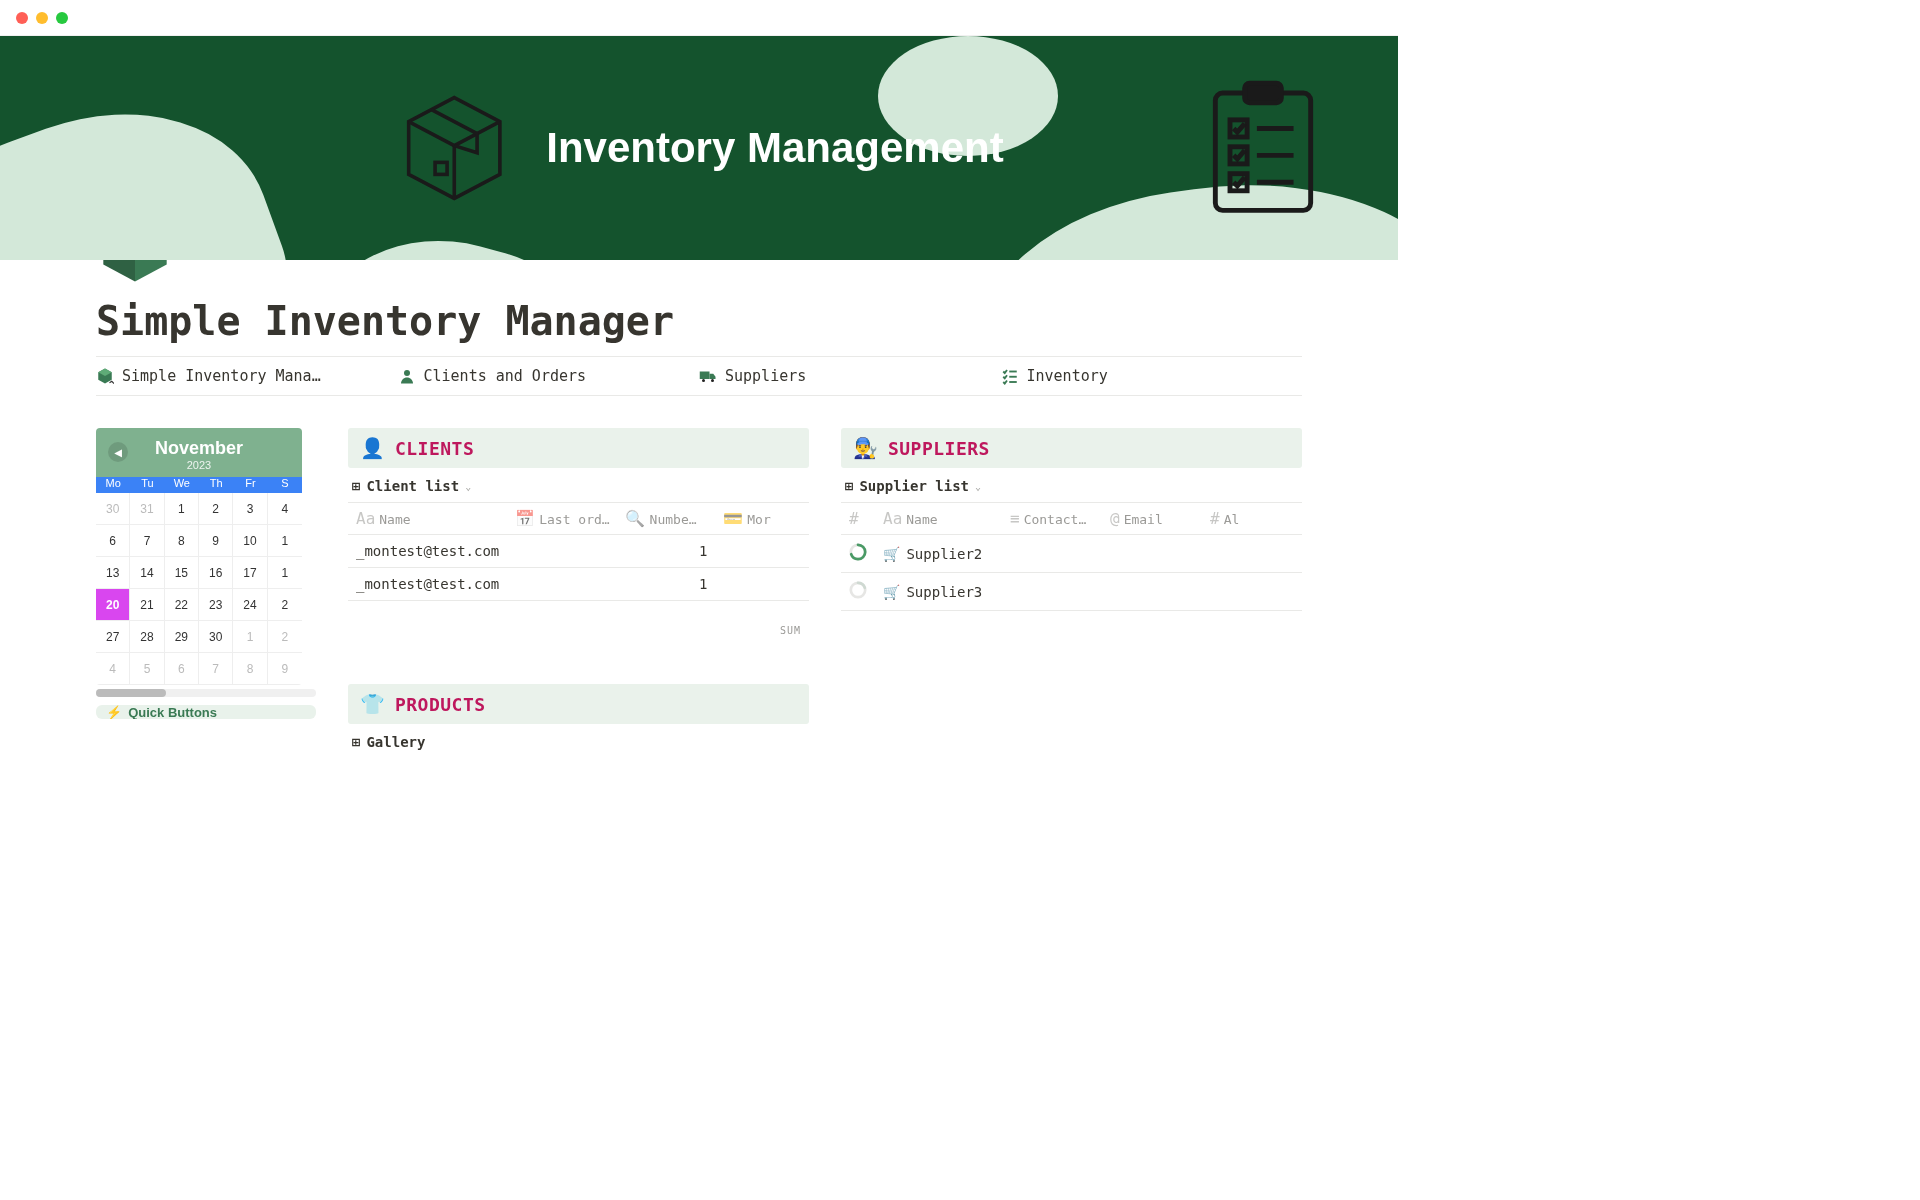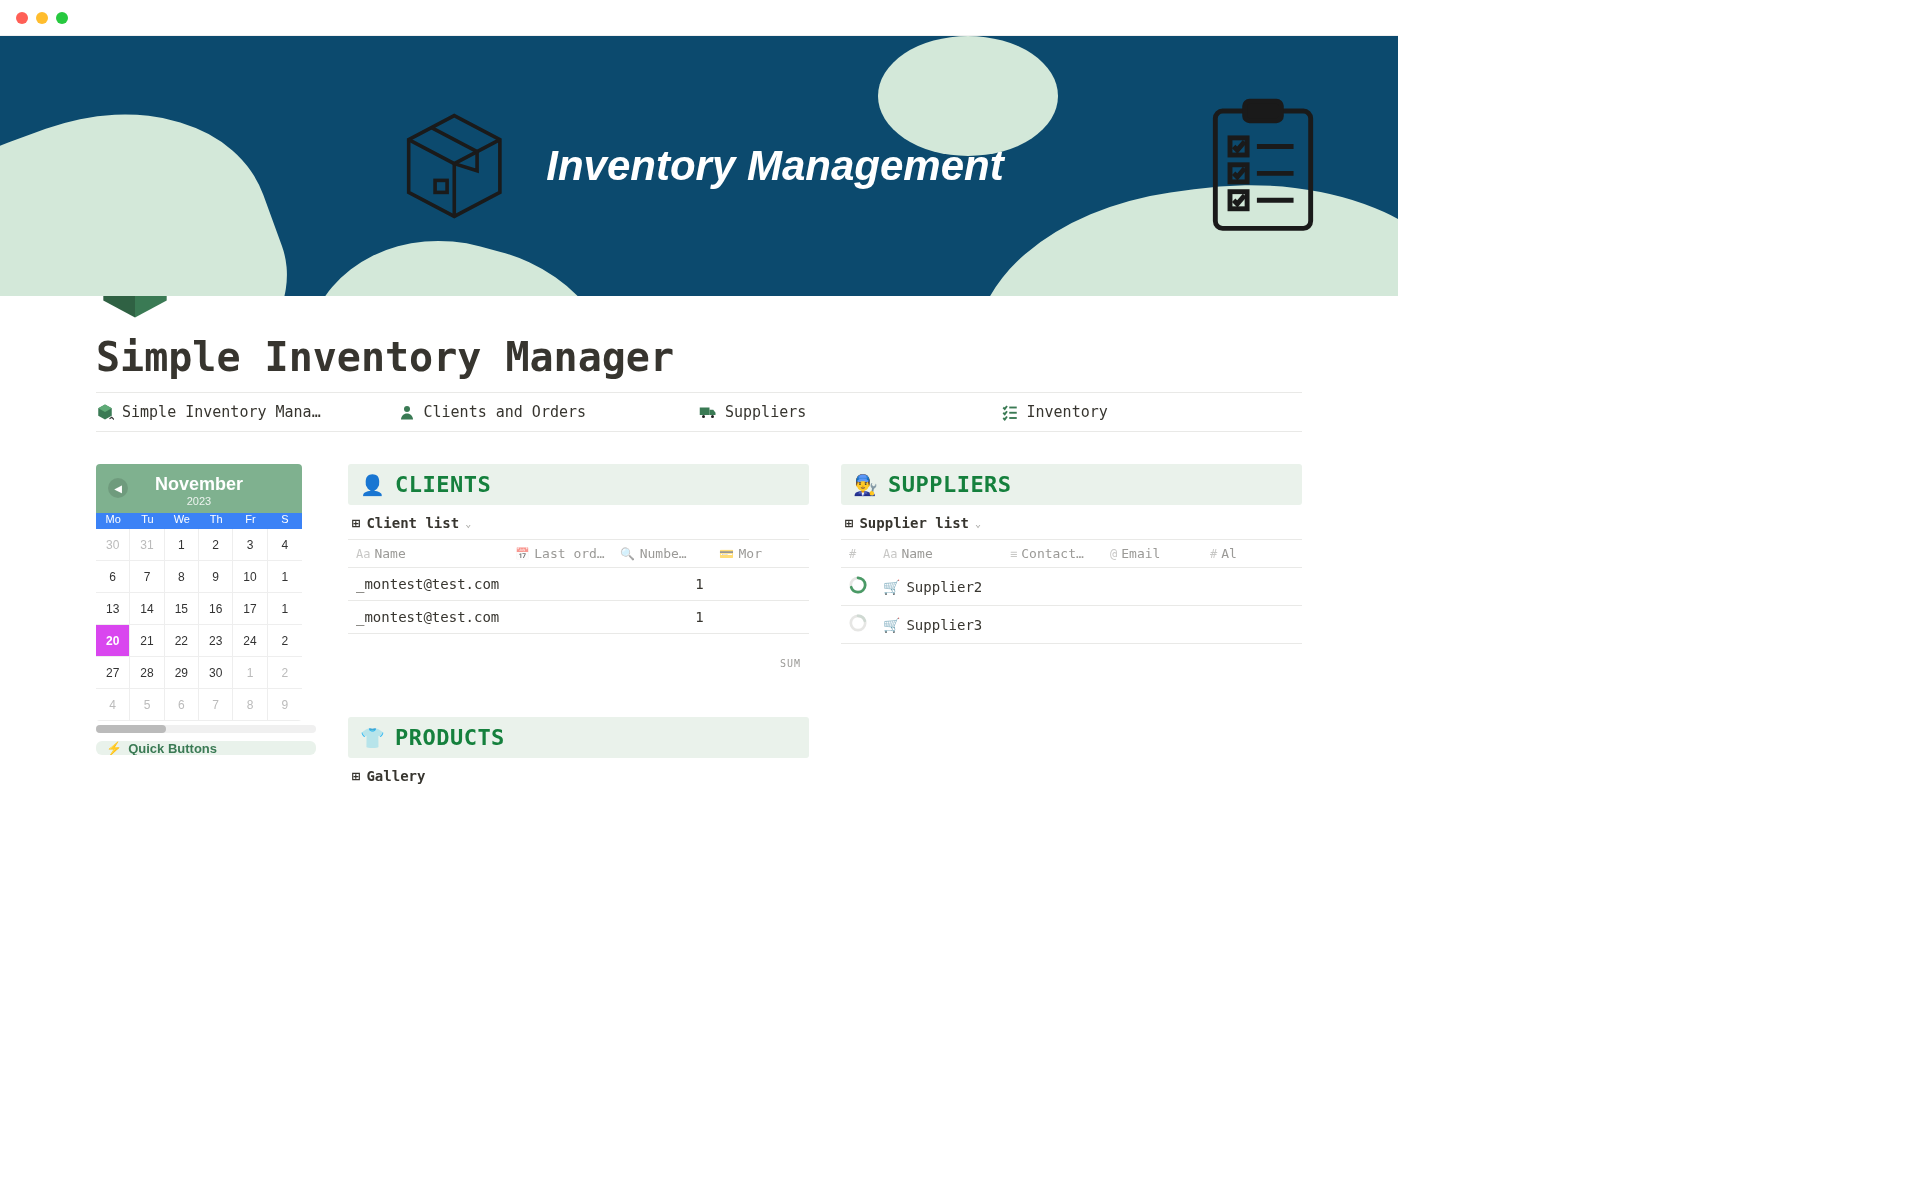--- a/index.html
+++ b/index.html
@@ -7,21 +7,21 @@
 
 .window { width: 1398px; background: #fff; }
 
 .titlebar { height: 36px; display: flex; align-items: center; padding: 0 16px; background: #fff; border-bottom: 1px solid #f0f0f0; }
 .traffic-lights { display: flex; gap: 8px; }
 .tl { width: 12px; height: 12px; border-radius: 50%; }
 .tl.red { background: #ff5f56; }
 .tl.yellow { background: #ffbd2e; }
 .tl.green { background: #27c93f; }
 
-.cover { position: relative; height: 260px; background: #0c4a6e; overflow: hidden; font-style: italic; }
+.cover { position: relative; height: 224px; background: #14532d; overflow: hidden; }
 .blob { position: absolute; background: #d3e8d9; }
 .blob1 { width: 400px; height: 300px; border-radius: 50% 50% 40% 60%; left: -120px; top: 90px; transform: rotate(-20deg); }
 .blob2 { width: 320px; height: 280px; border-radius: 48% 52% 55% 45%; left: 300px; top: 210px; transform: rotate(15deg); }
 .blob3 { width: 500px; height: 320px; border-radius: 45% 55% 50% 50%; right: -80px; top: 150px; transform: rotate(-8deg); }
 .blob4 { width: 180px; height: 120px; border-radius: 50%; right: 340px; top: 0px; }
 .cover-text { position: absolute; top: 50%; left: 50%; transform: translate(-50%,-50%); display: flex; align-items: center; gap: 32px; }
 .cover-title { color: #fff; font-size: 42px; font-weight: 700; font-family: -apple-system, BlinkMacSystemFont, 'Segoe UI', sans-serif; }
 .box-icon { width: 120px; height: 120px; }
 .clipboard-icon { position: absolute; right: 80px; top: 50%; transform: translateY(-50%); width: 110px; height: 140px; }
 
@@ -51,27 +51,27 @@
 .cal-cell.dim { color: #bbb; }
 .cal-cell.today { background: #d946ef; color: #fff; font-weight: 600; }
 .cal-scroll { height: 8px; background: #f0f0f0; border-radius: 4px; margin-top: 4px; position: relative; }
 .cal-scroll-thumb { position: absolute; left: 0; width: 70px; height: 8px; background: #bbb; border-radius: 4px; }
 .quick-btn-peek { margin-top: 8px; background: #e9f2eb; color: #3a7a54; font-size: 13px; font-weight: 600; border-radius: 6px; padding: 6px 10px; display: flex; align-items: center; gap: 6px; overflow: hidden; max-height: 14px; font-family: -apple-system, sans-serif; }
 
 
 .db-block { }
 .db-title-row { background: #eaf2eb; padding: 8px 12px; display: flex; align-items: center; gap: 10px; border-radius: 3px; }
 .db-emoji { font-size: 20px; }
-.db-title { color: #15803d; font-size: 22px; font-weight: 700; letter-spacing: 0.5px; }
+.db-title { color: #be185d; font-size: 18px; font-weight: 700; letter-spacing: 0.5px; }
 .db-view { display: flex; align-items: center; gap: 6px; padding: 10px 4px 8px; color: #37352f; font-size: 14px; font-weight: 600; cursor: pointer; }
 .db-view .chevron { font-size: 10px; color: #a9a9a6; }
 .tbl { width: 100%; border-collapse: collapse; font-size: 14px; }
 .tbl th { text-align: left; font-weight: 400; color: #9b9a97; font-size: 13px; padding: 6px 8px; border-top: 1px solid #e9e9e7; border-bottom: 1px solid #e9e9e7; white-space: nowrap; }
 .tbl td { padding: 8px 8px; border-bottom: 1px solid #e9e9e7; white-space: nowrap; }
-.tbl th .colicon { margin-right: 4px; opacity: 0.55; font-size: 12px; }
+.tbl th .colicon { margin-right: 4px; opacity: 0.55; font-size: 16px; }
 .col-narrow { width: 100px; overflow: hidden; text-overflow: ellipsis; }
 .sum-row td { text-align: right; font-size: 10px; color: #9b9a97; letter-spacing: 1px; border-bottom: none; padding-top: 24px; }
 .status-ring { width: 18px; height: 18px; }
 .cart-icon { color: #3a7a54; font-size: 14px; margin-right: 6px; }
 
 .tbl td.num { text-align: right; }
 .gallery-view { display: flex; align-items: center; gap: 6px; padding: 10px 4px 0; color: #37352f; font-size: 14px; font-weight: 600; }
 
 .truncate { text-overflow: ellipsis; overflow: hidden; }
 </style>

